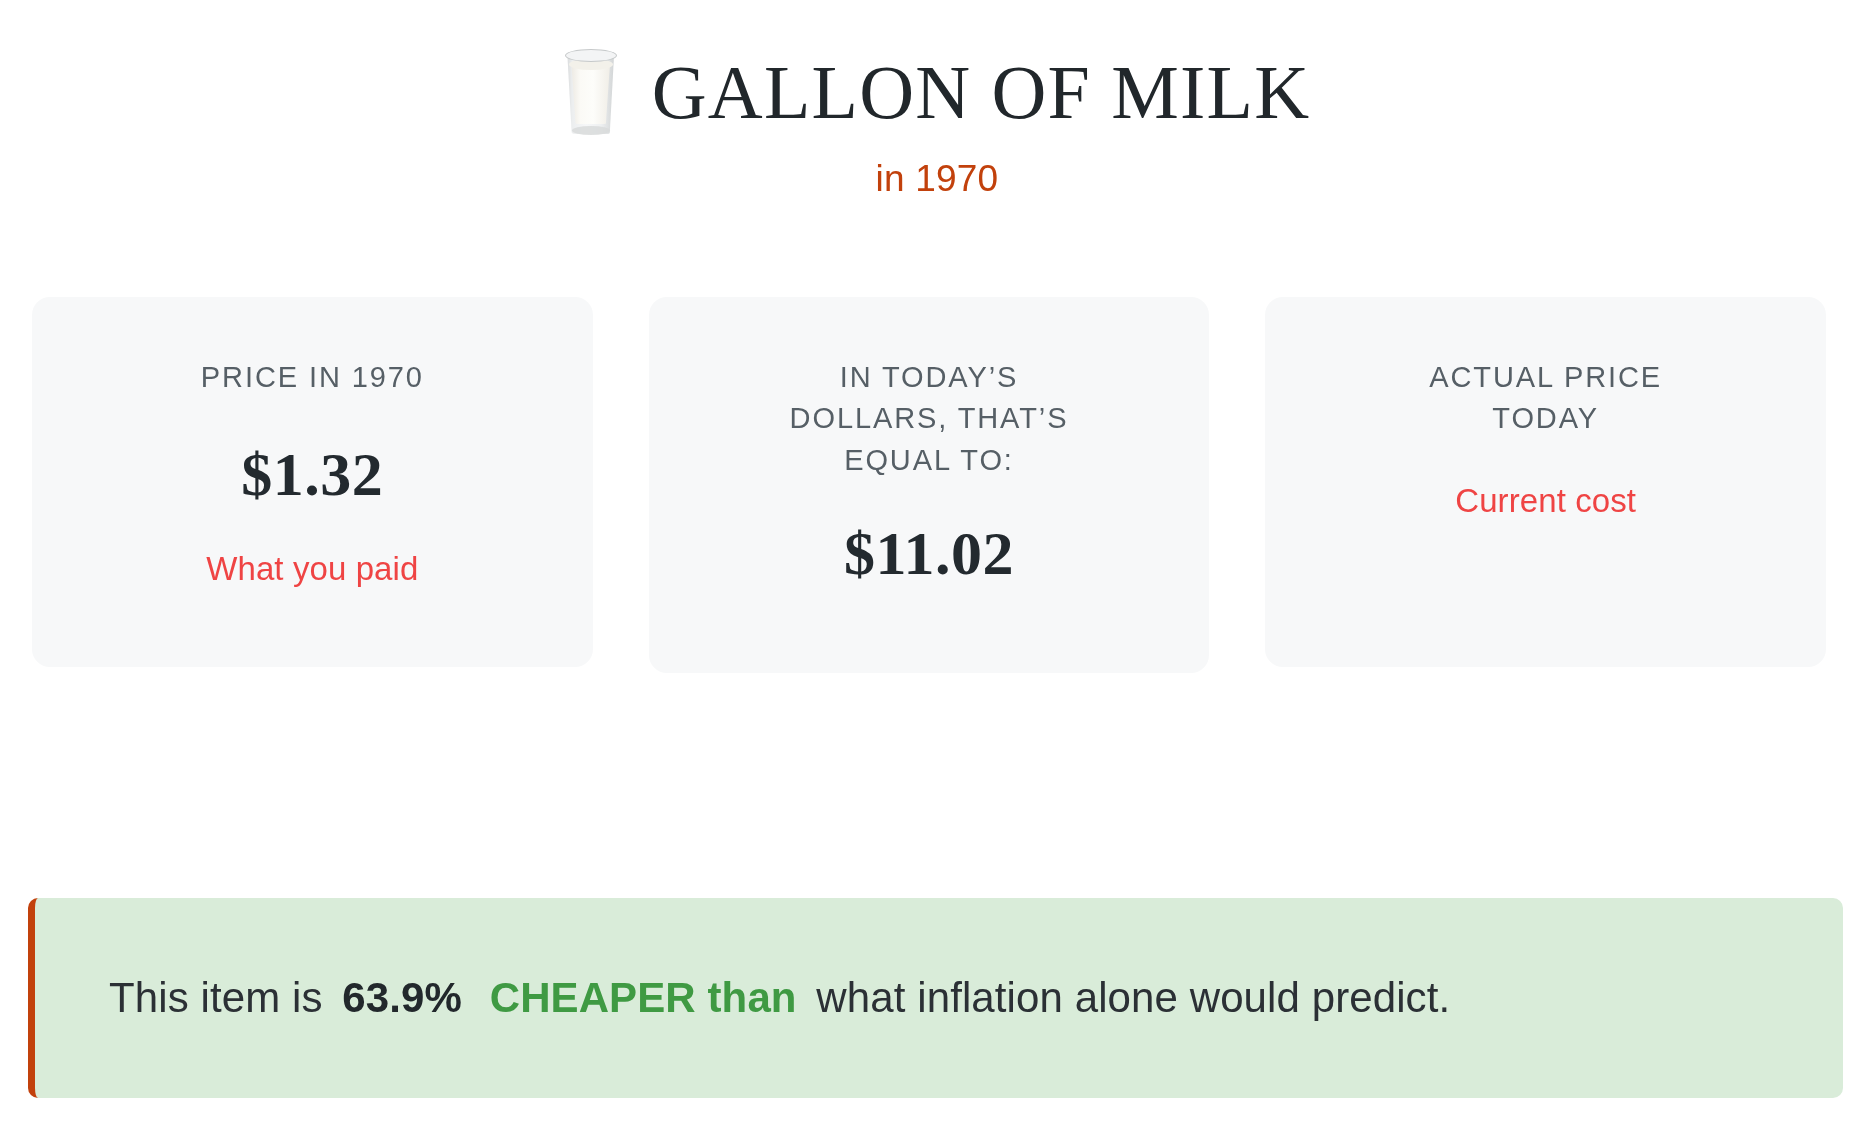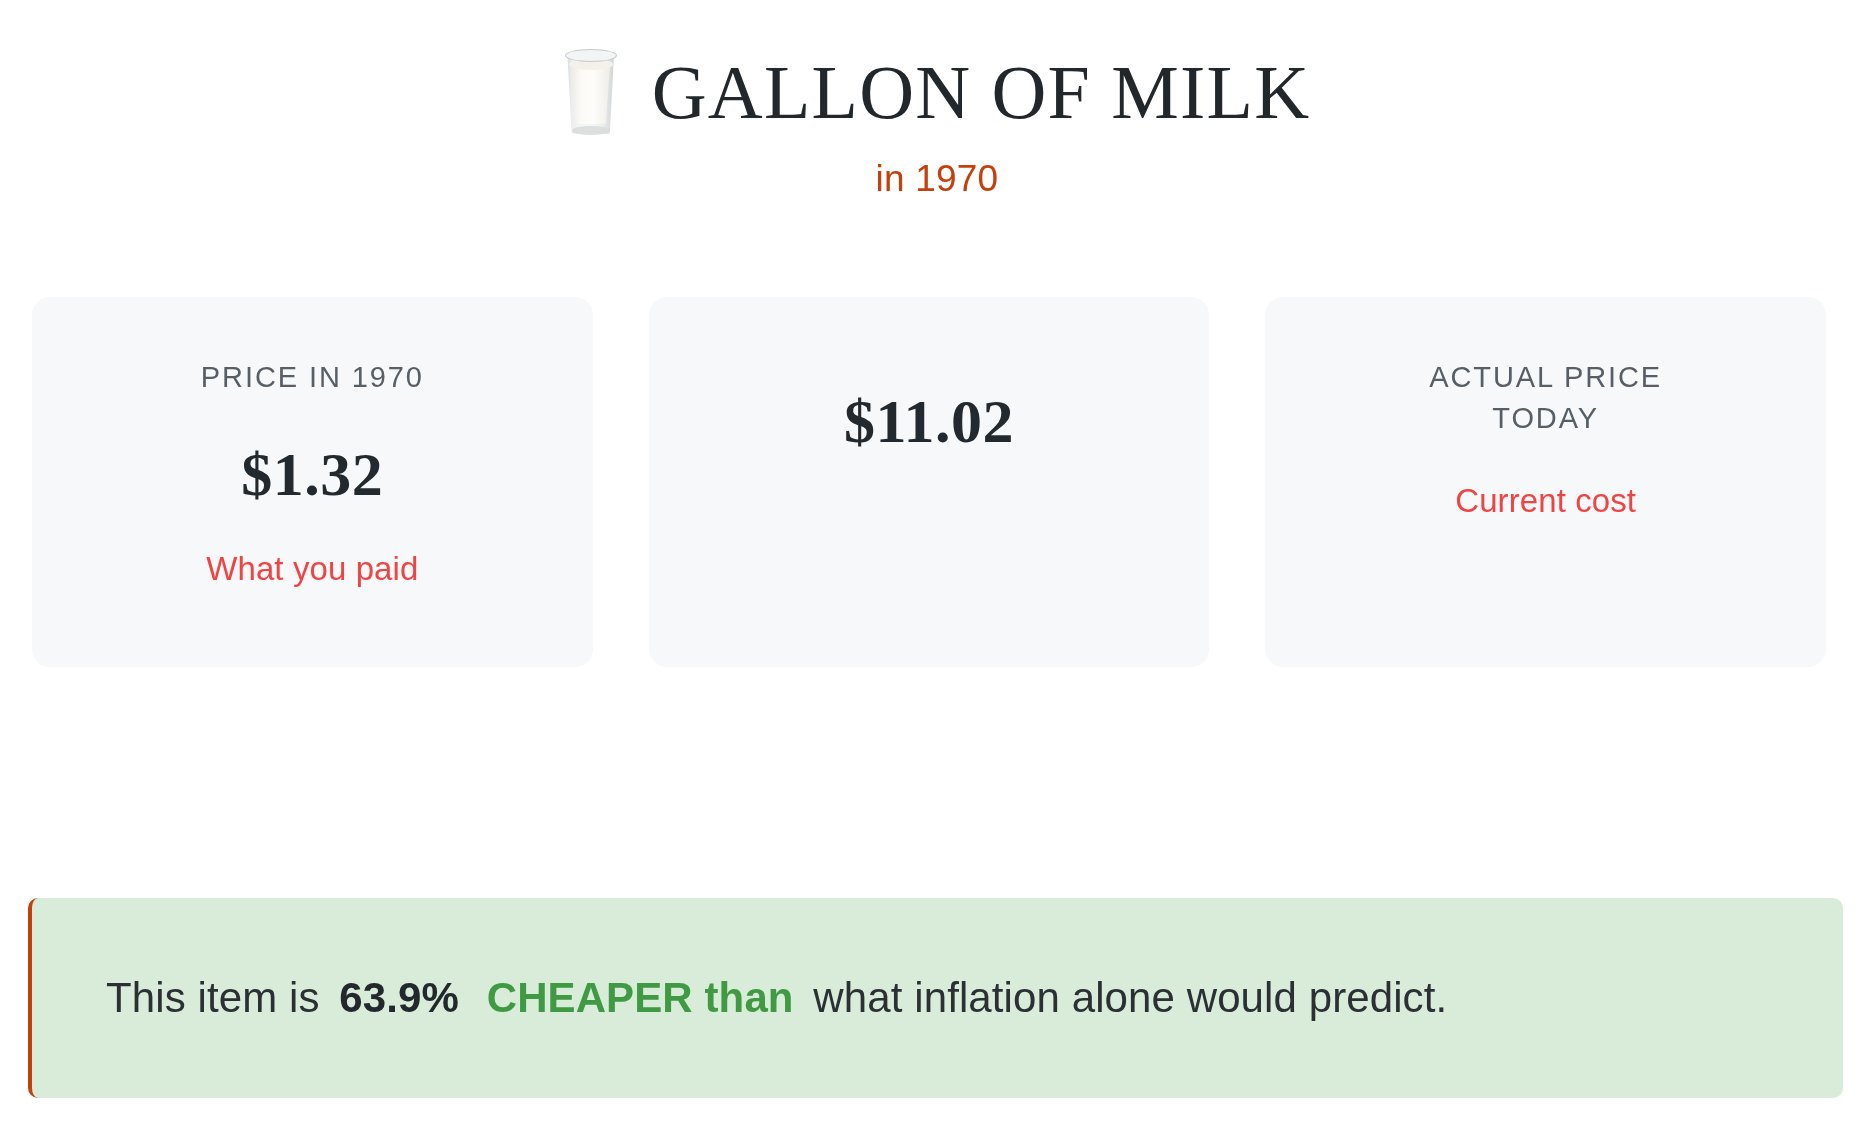--- a/index.html
+++ b/index.html
@@ -184,21 +184,21 @@
   .card--today .card-value { margin-top: 40px; }
 
   
   .banner {
     position: absolute;
     left: 20px;
     top: 890px;
     width: 1815px;
     height: 200px;
     background: #d9ecd9;
-    border-left: 4px solid #c2410c;
+    border-left: 7px solid #c2410c;
     border-radius: 10px;
     display: flex;
     align-items: center;
   }
 
   .banner-text {
     font-family: "Liberation Sans", sans-serif;
     font-size: 42px;
     font-weight: 400;
     color: #2b3035;
@@ -238,20 +238,21 @@
 
   <div class="cards">
 
     <div class="card card--current">
       <div class="card-label">PRICE IN 1970</div>
       <div class="card-value">$1.32</div>
       <div class="card-caption">What you paid</div>
     </div>
 
     <div class="card card--equivalent">
+      <div class="card-label">IN TODAY’S DOLLARS, THAT’S EQUAL TO:</div>
       <div class="card-value">$11.02</div>
       <div class="card-caption"></div>
     </div>
 
     <div class="card card--today">
       <div class="card-label">ACTUAL PRICE TODAY</div>
       <div class="card-caption">Current cost</div>
     </div>
 
   </div>

